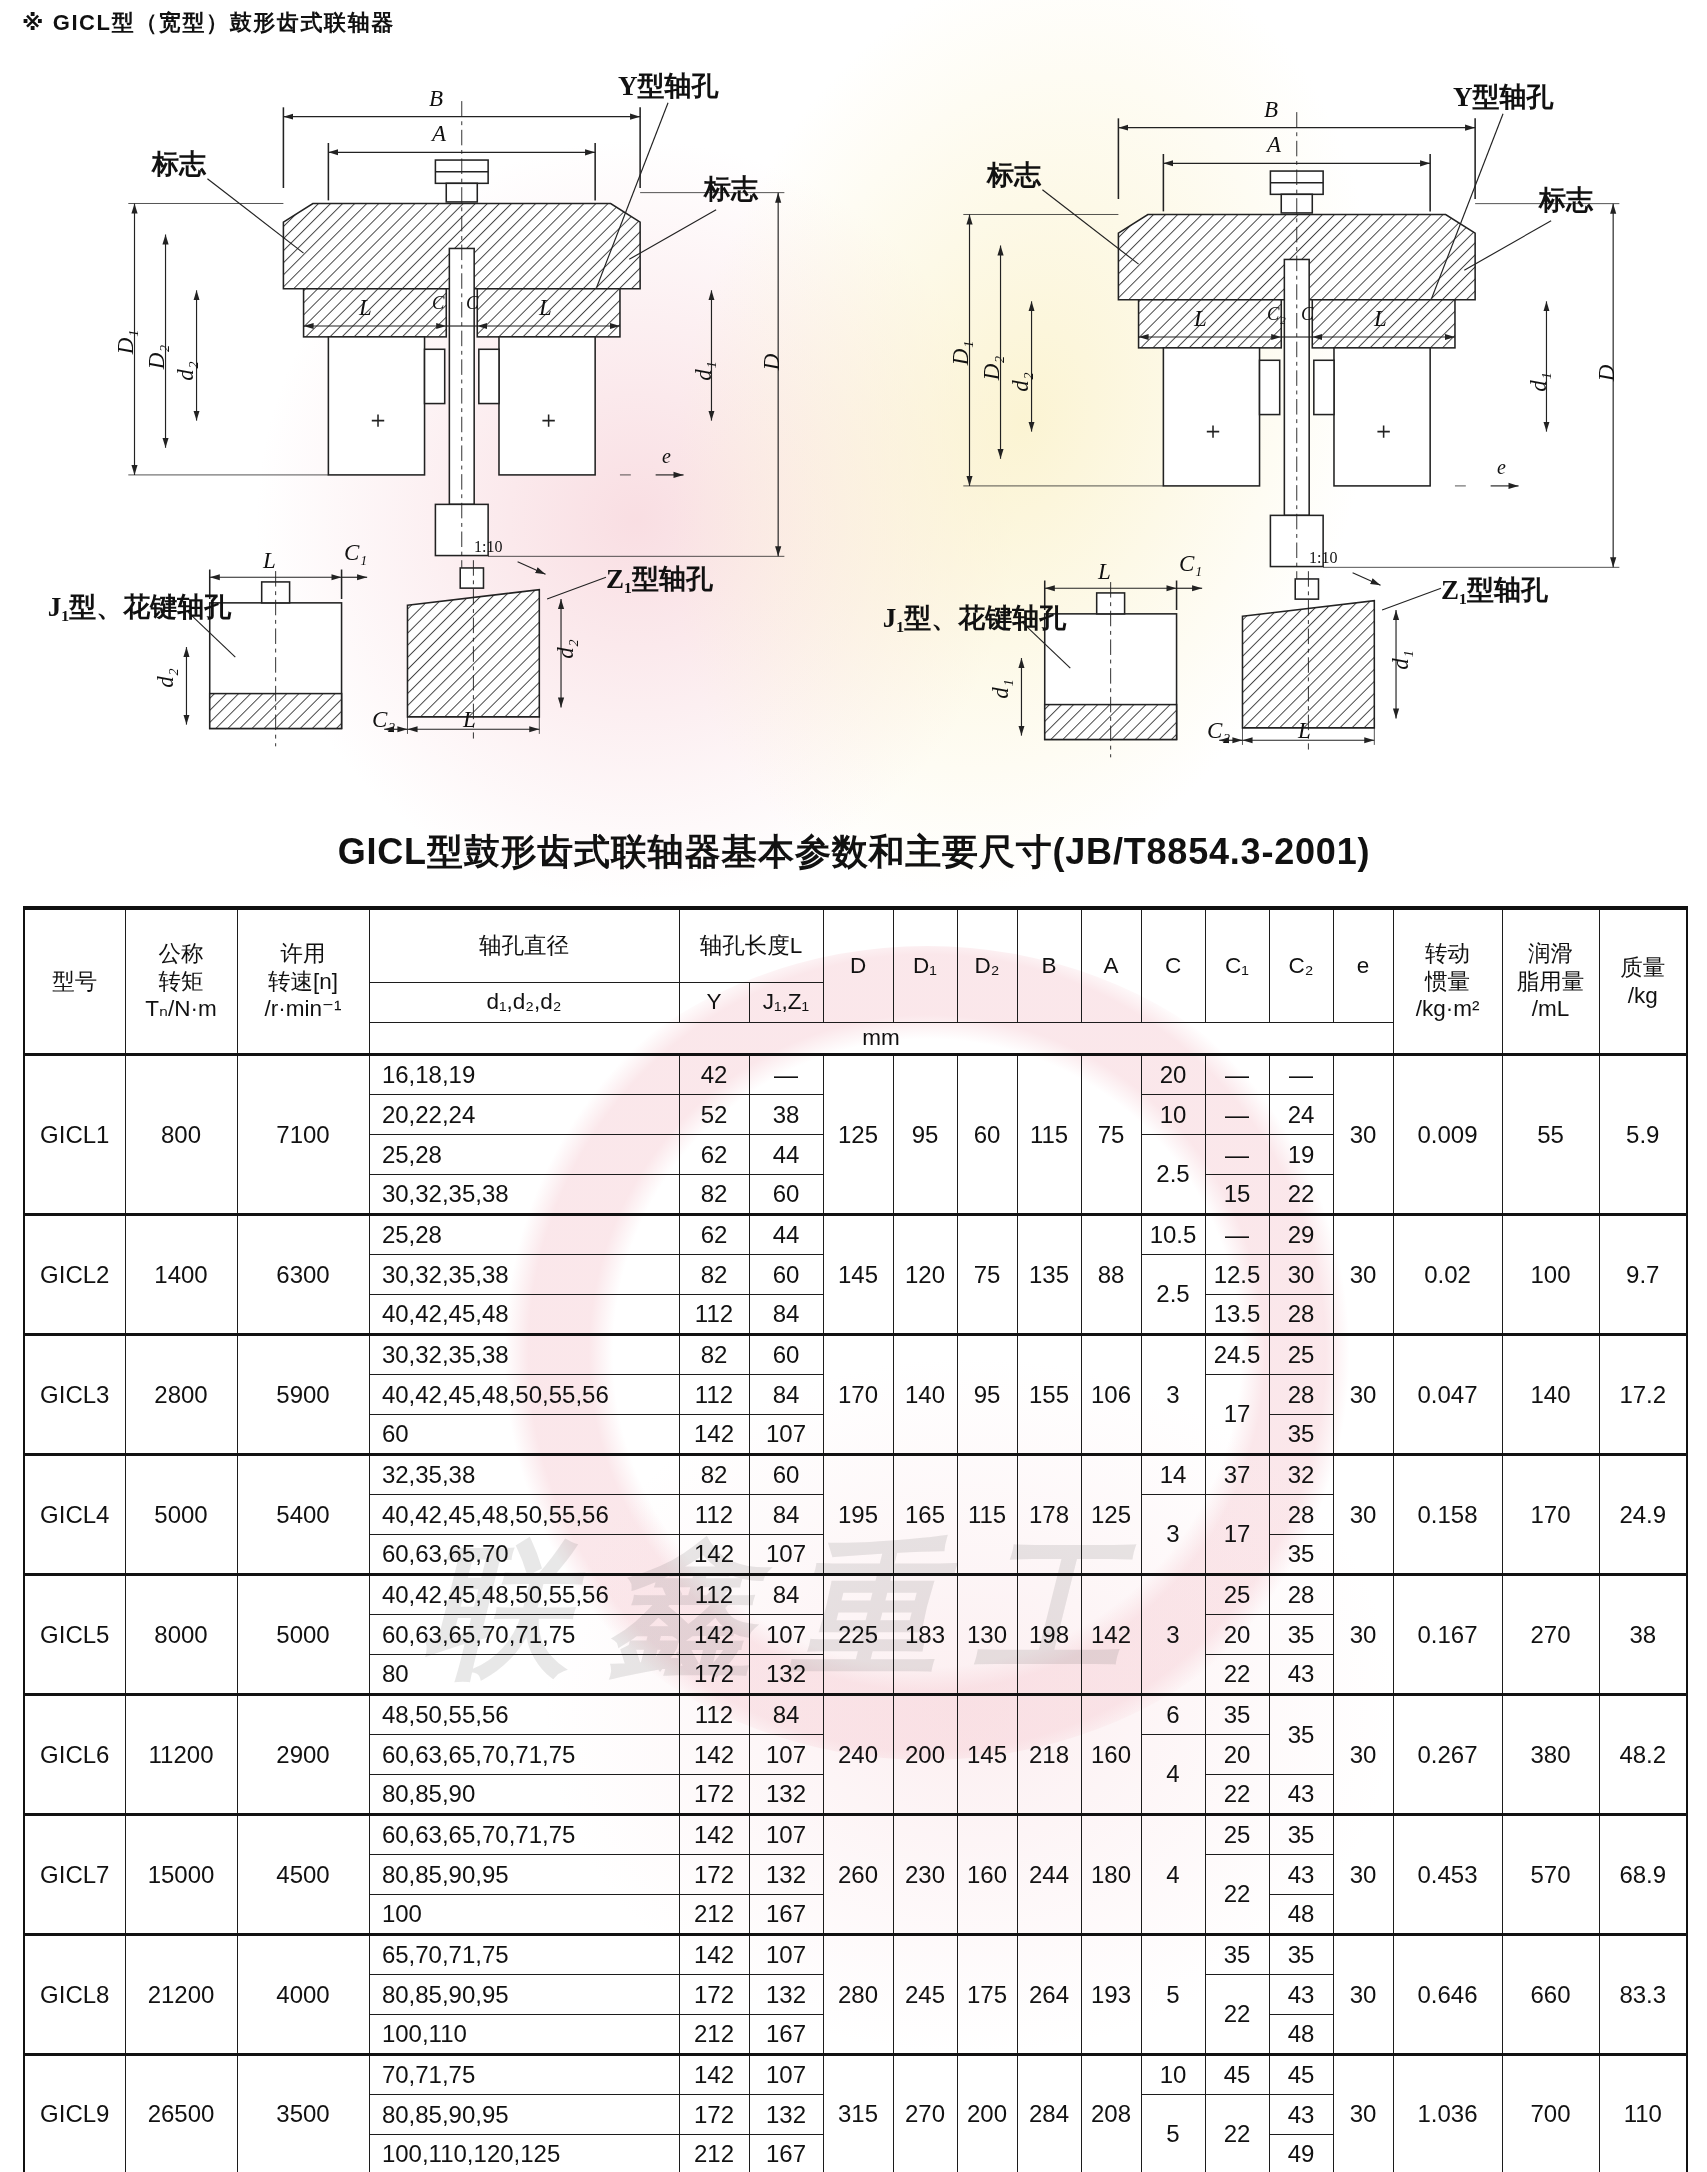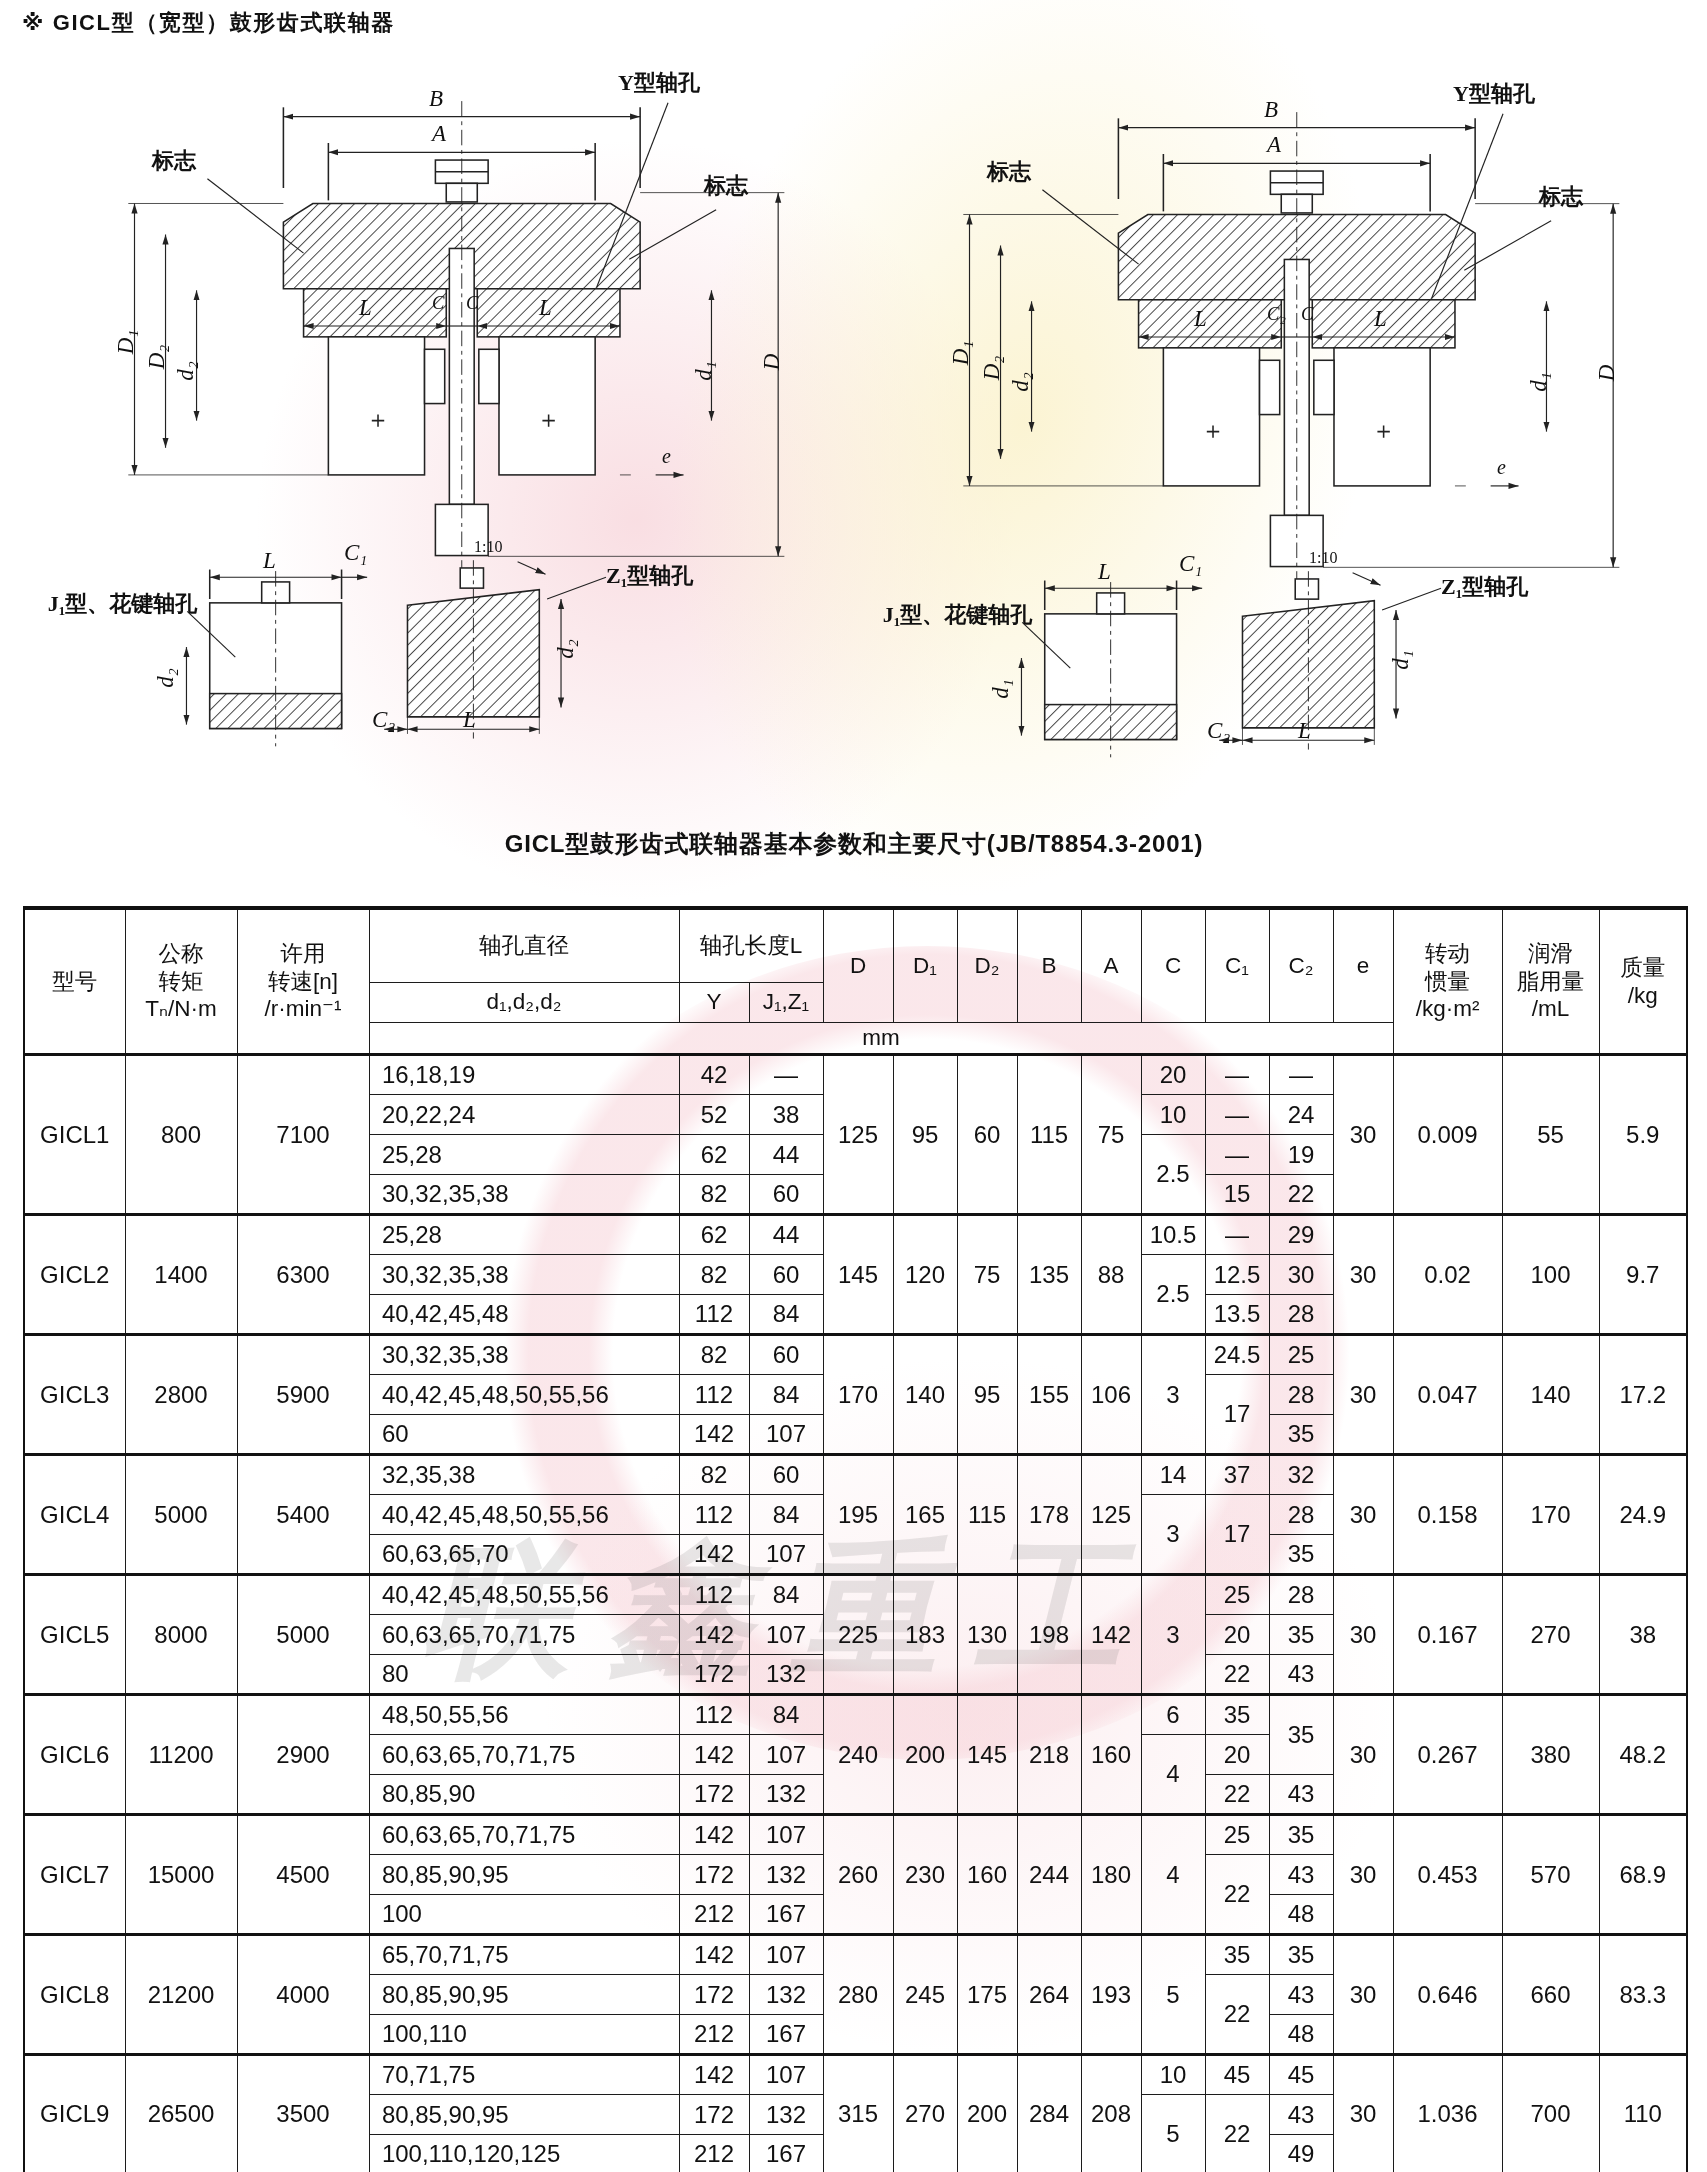--- a/index.html
+++ b/index.html
@@ -21,33 +21,33 @@
   .wm-ring{left:481px;top:946px;width:892px;height:814px;border-radius:50%;
     background:radial-gradient(circle,rgba(246,205,212,0) 52%,rgba(246,205,212,.48) 56%,rgba(246,205,212,.48) 66%,rgba(246,205,212,0) 70%);}
   .wm-blob3{left:543px;top:1357px;width:853px;height:698px;
     background:radial-gradient(closest-side,rgba(247,214,219,.4),rgba(247,214,219,0));}
   .wm-text{left:423px;top:1512px;width:930px;
     font-family:"Liberation Serif",serif;font-weight:bold;font-size:147px;
     letter-spacing:37px;color:rgba(90,90,90,.14);white-space:nowrap;font-style:italic;}
   
   .layer{position:absolute;z-index:1;}
   .page-title{left:22px;top:7.8px;font-size:22px;font-weight:bold;letter-spacing:1.6px;}
-  .table-title{left:0;top:828px;width:100%;text-align:center;font-size:24px;font-weight:bold;letter-spacing:0.8px;}
+  .table-title{left:0;top:828px;width:100%;text-align:center;font-size:36px;font-weight:bold;letter-spacing:0.8px;}
   
   .diagram{position:absolute;width:791px;height:737px;z-index:1;}
   #diagram-left{left:43px;top:56px;}
   #diagram-right{left:878px;top:67px;}
   .diagram svg{position:absolute;left:0;top:0;width:100%;height:100%;}
   .labels{position:absolute;left:0;top:0;width:100%;height:100%;}
   .caption{position:absolute;left:0;right:0;text-align:center;
     font-family:"Liberation Serif",serif;font-size:25.6px;letter-spacing:0.8px;}
   #diagram-left .caption{bottom:22px;}
   #diagram-right .caption{bottom:0px;}
   .dlb{position:absolute;font:italic 23px "Liberation Serif","DejaVu Serif",serif;white-space:nowrap;}
-  .dlb.cn{font-style:normal;font-weight:600;font-size:22px;}
+  .dlb.cn{font-style:normal;font-weight:600;font-size:27px;}
   .dlb.rot{transform:rotate(-90deg);transform-origin:center;}
   .lb-b{left:386px;top:29.5px;}
   .lb-a{left:389px;top:65px;}
   .lb-markl{left:109px;top:90px;}
   .lb-yhole{left:575px;top:12.4px;}
   .lb-markr{left:661px;top:115px;}
   .lb-dim-D1{left:71px;top:273px;}
   .lb-dim-D2{left:102px;top:288px;}
   .lb-dim-d2{left:133px;top:302px;}
   .lb-L1{left:316px;top:239px;}

